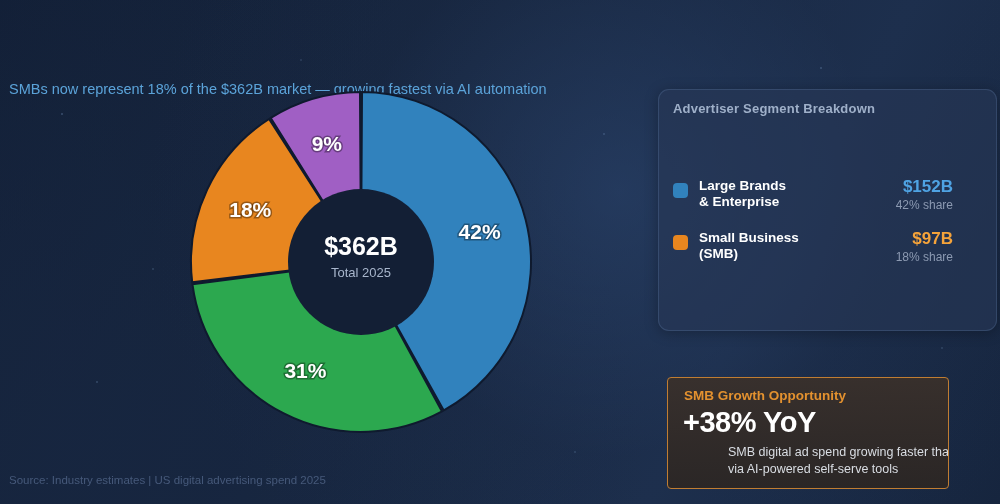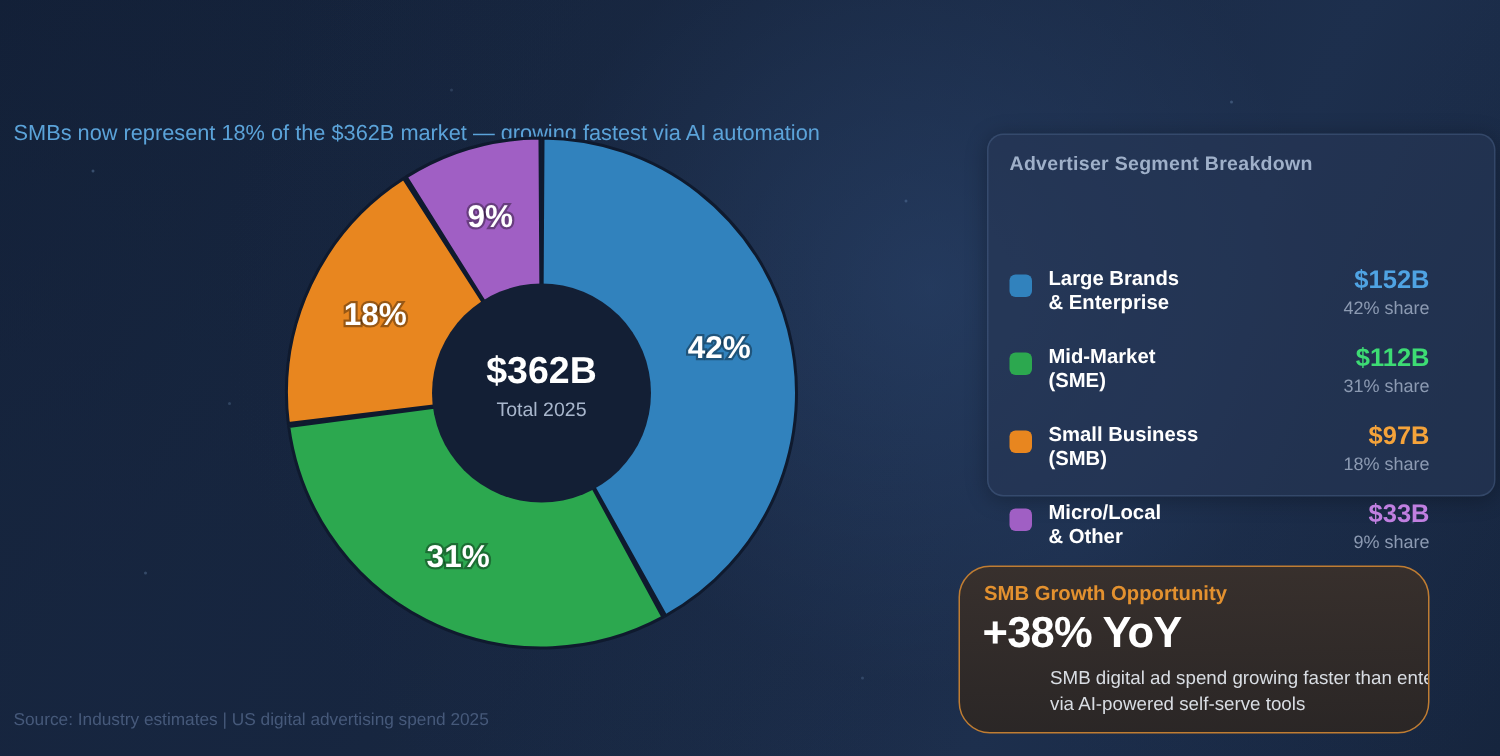--- a/index.html
+++ b/index.html
@@ -77,22 +77,22 @@
     position:absolute;right:43px;top:-1px;
     font-size:17px;font-weight:bold;text-align:left;white-space:nowrap;
   }
   .lg-share{
     position:absolute;right:43px;top:20px;
     font-size:12px;color:#8c9ab2;text-align:right;white-space:nowrap;
   }
 
   
   .callout{
-    position:absolute;left:639px;top:377px;width:314px;height:112px;
-    border:1.5px solid #c07d32;border-radius:21px;
+    position:absolute;left:667px;top:377px;width:282px;height:112px;
+    border:1.5px solid #c07d32;border-radius:4px;
     background:linear-gradient(180deg, rgba(58,48,42,0.92) 0%, rgba(44,38,35,0.92) 100%);
     box-sizing:border-box;overflow:hidden;
   }
   .co-title{
     position:absolute;left:16px;top:10px;
     font-size:13.5px;font-weight:bold;color:#e3912f;
   }
   .co-big{
     position:absolute;left:15px;top:28px;
     font-size:29px;font-weight:bold;color:#ffffff;letter-spacing:-0.5px;
@@ -142,39 +142,25 @@
     <div class="legend-title">Advertiser Segment Breakdown</div>
     <div class="legend-rows" id="legend-rows">
         <div class="legend-row">
           <div class="sw" style="background: rgb(49, 130, 189);"></div>
           <div class="lg-name">Large Brands
 &amp; Enterprise</div>
           <div class="lg-val" style="color: rgb(79, 163, 227);">$152B</div>
           <div class="lg-share">42% share</div>
         </div>
         <div class="legend-row">
-          <div class="sw" style="background: rgb(44, 168, 79);"></div>
-          <div class="lg-name">Mid-Market
-(SME)</div>
-          <div class="lg-val" style="color: rgb(61, 220, 116);">$112B</div>
-          <div class="lg-share">31% share</div>
-        </div>
-        <div class="legend-row">
           <div class="sw" style="background: rgb(232, 134, 31);"></div>
           <div class="lg-name">Small Business
 (SMB)</div>
           <div class="lg-val" style="color: rgb(245, 163, 58);">$97B</div>
           <div class="lg-share">18% share</div>
-        </div>
-        <div class="legend-row">
-          <div class="sw" style="background: rgb(160, 95, 196);"></div>
-          <div class="lg-name">Micro/Local
-&amp; Other</div>
-          <div class="lg-val" style="color: rgb(192, 127, 224);">$33B</div>
-          <div class="lg-share">9% share</div>
         </div>
       </div>
   </div>
 
   <div class="callout">
     <div class="co-title">SMB Growth Opportunity</div>
     <div class="co-big">+38% YoY</div>
     <div class="co-desc">SMB digital ad spend growing faster than enterprise via AI-powered self-serve tools</div>
   </div>
 

